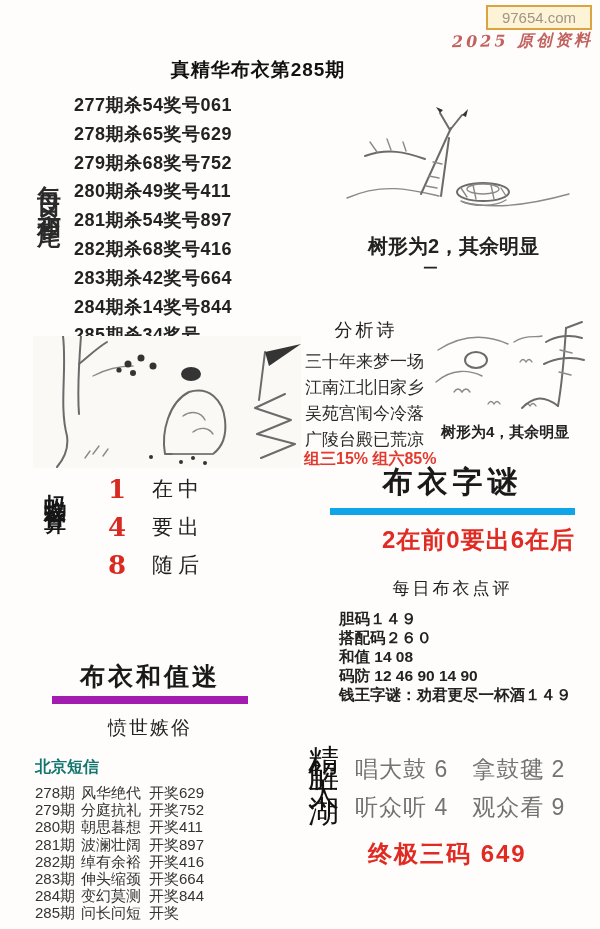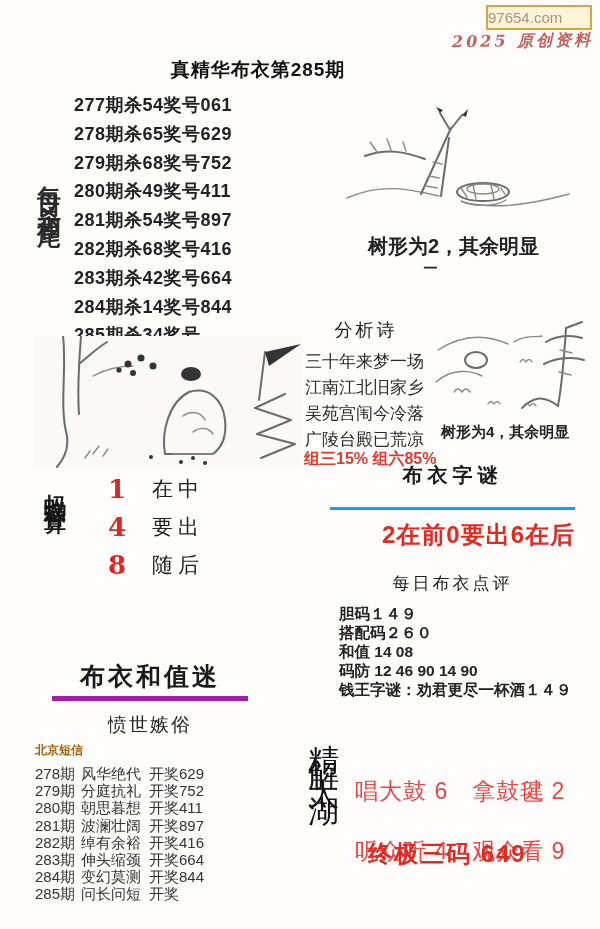--- a/index.html
+++ b/index.html
@@ -6,21 +6,21 @@
   body{
     width:600px;height:929px;background:#fefefe;
     font-family:"Liberation Sans",sans-serif;color:#1c1c1c;
   }
   .page{position:relative;width:600px;height:929px;overflow:hidden;background:#fefdfc;}
 
   
   .site-box{
     position:absolute;left:486px;top:5px;width:106px;height:25px;box-sizing:border-box;
     border:2px solid #dca440;background:#fdf3d6;color:#a39486;
-    font-size:15px;line-height:21px;text-align:left;cursor:pointer;
+    font-size:15px;line-height:21px;text-align:center;cursor:pointer;
   }
   .year-note{
     position:absolute;left:452px;top:31px;width:150px;
     font-family:"DejaVu Serif",serif;font-style:italic;font-weight:bold;
     font-size:16px;letter-spacing:3px;color:#c2625f;transform:rotate(-1deg);
     white-space:nowrap;
   }
   .main-title{
     position:absolute;left:0;top:57px;width:496px;text-align:center;
     font-size:19px;font-weight:bold;letter-spacing:1px;text-indent:20px;color:#111;
@@ -60,50 +60,50 @@
     font-size:22px;font-weight:bold;letter-spacing:6px;color:#161616;
   }
   .ant-rows{position:absolute;left:62px;top:0;display:flex;flex-direction:column;gap:9px;}
   .ant-row{display:flex;align-items:center;height:29px;}
   .ant-num{color:#d92a22;font-size:26px;font-weight:bold;width:30px;text-align:center;font-family:"DejaVu Serif",serif;}
   .ant-text{font-size:21px;letter-spacing:5px;margin-left:20px;color:#222;font-family:"DejaVu Serif",serif;}
 
   
   .buyi{position:absolute;left:330px;top:462px;width:245px;text-align:center;}
   .buyi-title{
-    font-family:"DejaVu Serif",serif;font-size:20px;font-weight:bold;letter-spacing:5px;
-    padding-bottom:18px;border-bottom:3px solid #0ea5e9;color:#1a1a1a;
+    font-family:"DejaVu Serif",serif;font-size:30px;font-weight:bold;letter-spacing:5px;
+    padding-bottom:5px;border-bottom:7px solid #0ea5e9;color:#1a1a1a;
   }
   .buyi-headline{margin-top:9px;color:#e02a22;font-size:24px;font-weight:bold;letter-spacing:1px;white-space:nowrap;text-align:right;}
   .buyi-subtitle{margin-top:21px;font-size:17px;letter-spacing:3px;color:#222;}
   .buyi-details{margin-top:9px;text-align:left;padding-left:9px;}
   .buyi-detail{font-size:15.5px;line-height:19px;color:#222;white-space:nowrap;font-weight:bold;}
 
   
   .hezhi{position:absolute;left:25px;top:660px;width:250px;}
   .hezhi-title{
     width:196px;margin:0 auto;text-align:center;font-family:"DejaVu Serif",serif;
     font-size:25px;font-weight:bold;letter-spacing:3px;padding-bottom:3px;
-    border-bottom:5px solid #a21caf;color:#1a1a1a;
+    border-bottom:8px solid #a21caf;color:#1a1a1a;
   }
   .hezhi-subtitle{text-align:center;font-size:19px;letter-spacing:2px;margin-top:11px;color:#222;}
-  .hezhi-source{color:#a16207;font-size:12px;font-weight:bold;margin-top:4px;padding-left:10px;}
+  .hezhi-source{color:#0f766e;font-size:16px;font-weight:bold;margin-top:16px;padding-left:10px;}
   .hezhi-rows{margin-top:6px;padding-left:10px;}
   .hezhi-row{font-size:15px;line-height:17.2px;color:#333;white-space:nowrap;}
   .hezhi-row .p{margin-right:6px;}
   .hezhi-row .w{margin-right:8px;}
 
   
   .taihu{position:absolute;left:300px;top:712px;width:295px;height:212px;}
   .taihu-label{
     position:absolute;left:2px;top:8px;writing-mode:vertical-rl;text-orientation:upright;
     font-size:31px;letter-spacing:17px;color:#111;font-weight:500;
   }
   .taihu-lines{position:absolute;left:55px;top:38px;}
-  .taihu-line{font-size:23px;line-height:38px;letter-spacing:1px;color:#ef4444;white-space:nowrap;margin-top:22px;}
+  .taihu-line{font-size:23px;line-height:38px;letter-spacing:1px;color:#737373;white-space:nowrap;}
   .taihu-final{position:absolute;left:68px;top:126px;color:#e02a22;font-size:24px;font-weight:bold;letter-spacing:2px;white-space:nowrap;}
 </style>
 </head>
 <body>
 
 <div class="page">
 
   <div class="site-box">97654.com</div>
   <div class="year-note">2025 原创资料</div>
   <div class="main-title">真精华布衣第285期</div>

